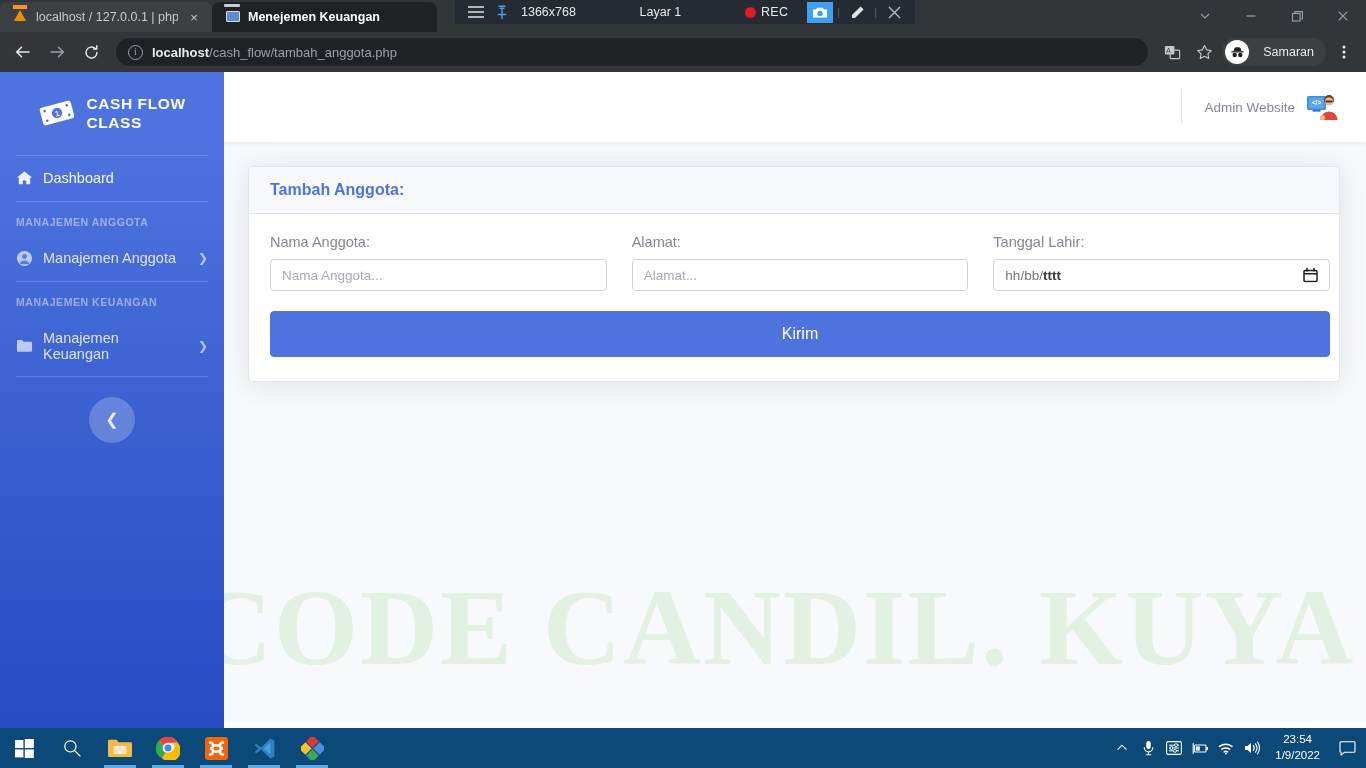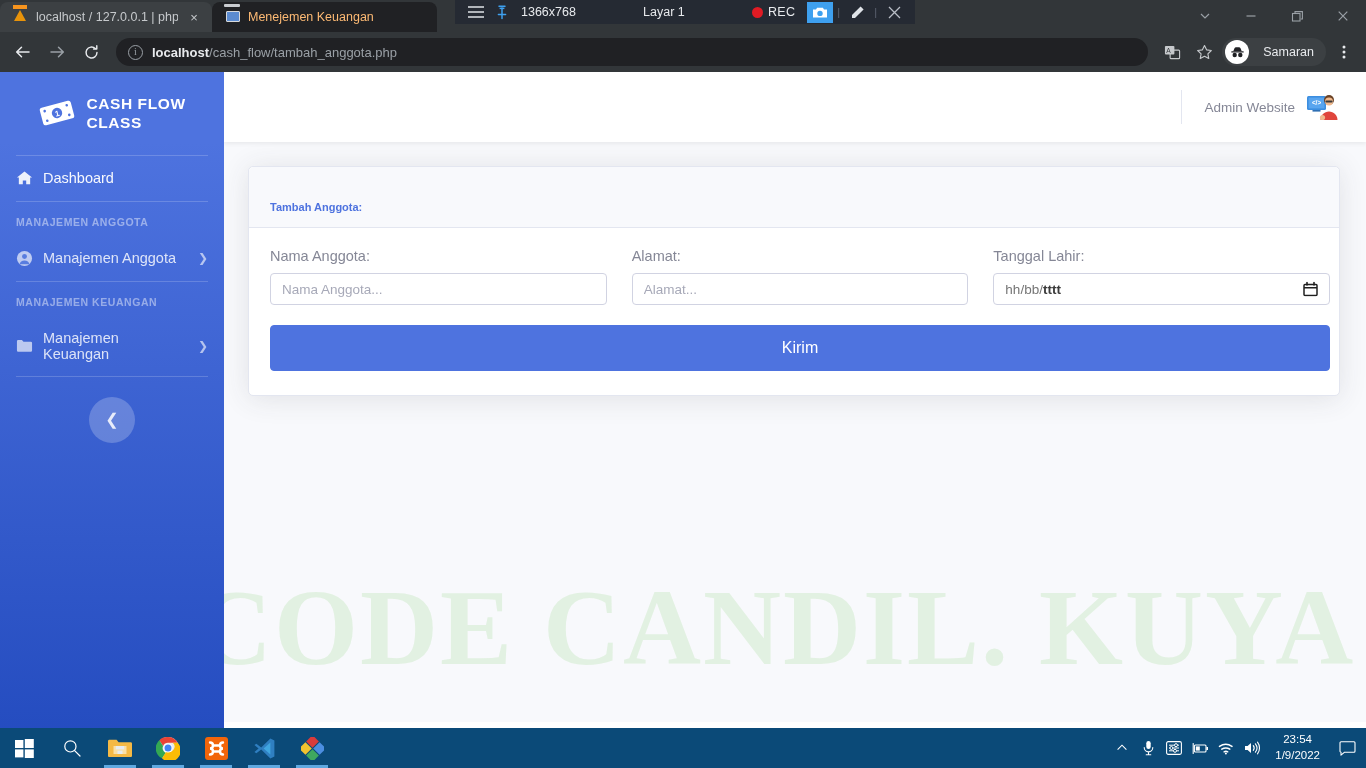--- a/index.html
+++ b/index.html
@@ -17,21 +17,21 @@
   .tabstrip {
     height: 32px; background: #323639;
     display: flex; align-items: flex-end; position: relative; flex: 0 0 32px;
   }
   .tab {
     height: 30px; display: flex; align-items: center; gap: 8px;
     padding: 0 10px 0 12px; position: relative;
     font-size: 12px; color: #c6c9cc; min-width: 120px; max-width: 240px;
   }
   .tab.inactive { background: #3c4043; border-radius: 8px 8px 0 0; width: 212px; }
-  .tab.active { background: #202124; border-radius: 8px 8px 0 0; width: 225px; color: #fdba74; }
+  .tab.active { background: #202124; border-radius: 8px 8px 0 0; width: 225px; color: #ffffff; font-weight: bold; }
   .tab-favicon { width: 16px; height: 16px; flex: 0 0 16px; position: relative; }
   .tab-title {
     flex: 1; white-space: nowrap; overflow: hidden;
     text-overflow: clip; font-size: 12.5px;
   }
   .tab-close {
     width: 16px; height: 16px; flex: 0 0 16px;
     display: flex; align-items: center; justify-content: center;
     color: #c6c9cc; font-size: 13px; line-height: 1;
   }
@@ -176,21 +176,21 @@
   .card {
     position: absolute; left: 24px; top: 24px; right: 26px;
     background: #fff; border: 1px solid #e3e6f0; border-radius: 5px;
     box-shadow: 0 .15rem 1.75rem 0 rgba(58,59,69,.12);
     z-index: 1;
   }
   .card-head {
     background: #f8f9fc; border-bottom: 1px solid #e3e6f0;
     padding: 14px 21px; border-radius: 5px 5px 0 0;
   }
-  .card-title { font-size: 11px; font-weight: 700; color: #4e73df; margin-top: 20px; }
+  .card-title { font-size: 16px; font-weight: 700; color: #4e73df; }
   .card-body { padding: 20px 9px 24px 21px; }
 
   .form-row { display: flex; gap: 25px; }
   .form-group { flex: 1; min-width: 0; }
   .form-label {
     display: block; font-size: 14.5px; color: #858796; margin-bottom: 9px;
   }
   .form-control {
     width: 100%; height: 32px; border: 1px solid #d1d3e2; border-radius: 4px;
     padding: 0 11px; font-size: 13.5px; color: #6e707e;
@@ -228,21 +228,21 @@
   }
   .rec-btn {
     width: 26px; height: 24px; display: flex; align-items: center;
     justify-content: center; color: #dfe3e8;
   }
   .rec-dim { font-size: 12.5px; color: #e8eaed; margin-left: 6px; }
   .rec-layer { flex: 1; text-align: center; font-size: 12.5px; color: #e8eaed; }
   .rec-dot {
     width: 11px; height: 11px; border-radius: 50%; background: #e01b24; flex: 0 0 11px;
   }
-  .rec-label { font-size: 12.5px; letter-spacing: .3px; margin: 0 12px 0 5px; }
+  .rec-label { font-size: 12.5px; letter-spacing: .3px; margin: 0 19px 0 5px; }
   .rec-cam {
     width: 26px; height: 21px; background: #3ea0ef; display: flex;
     align-items: center; justify-content: center;
   }
   .rec-sep { color: #5b6270; margin: 0 4px; font-size: 11px; }
 
   
   .taskbar {
     position: absolute; left: 0; bottom: 0; width: 1366px; height: 40px;
     background: #0b4a78; display: flex; align-items: center; z-index: 60;

